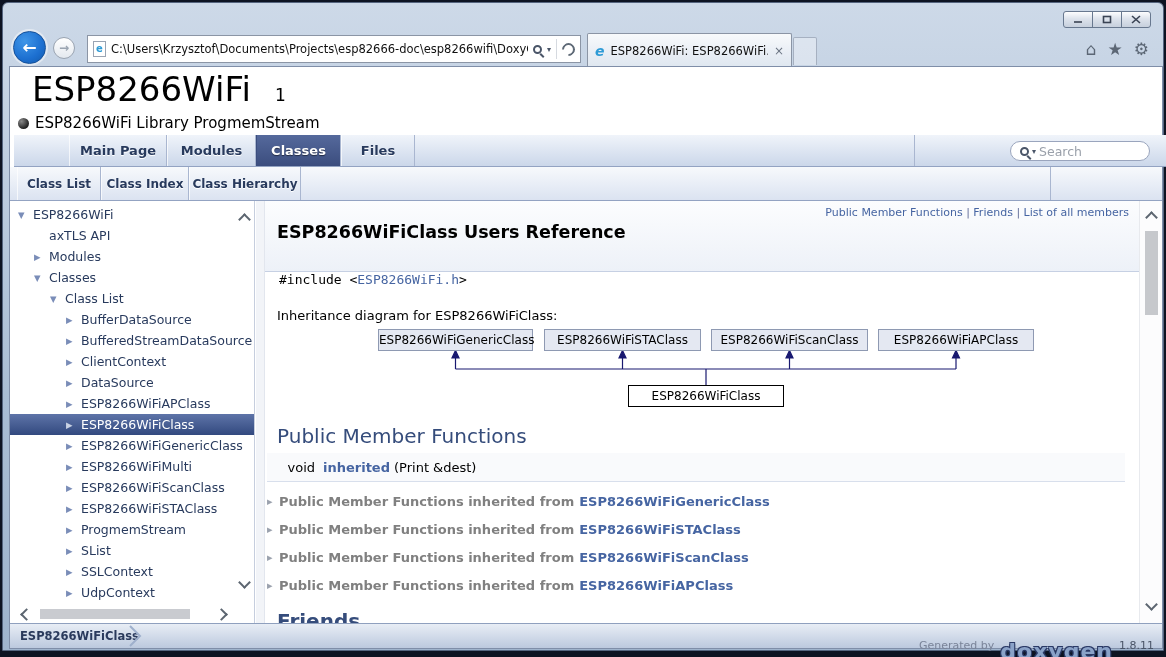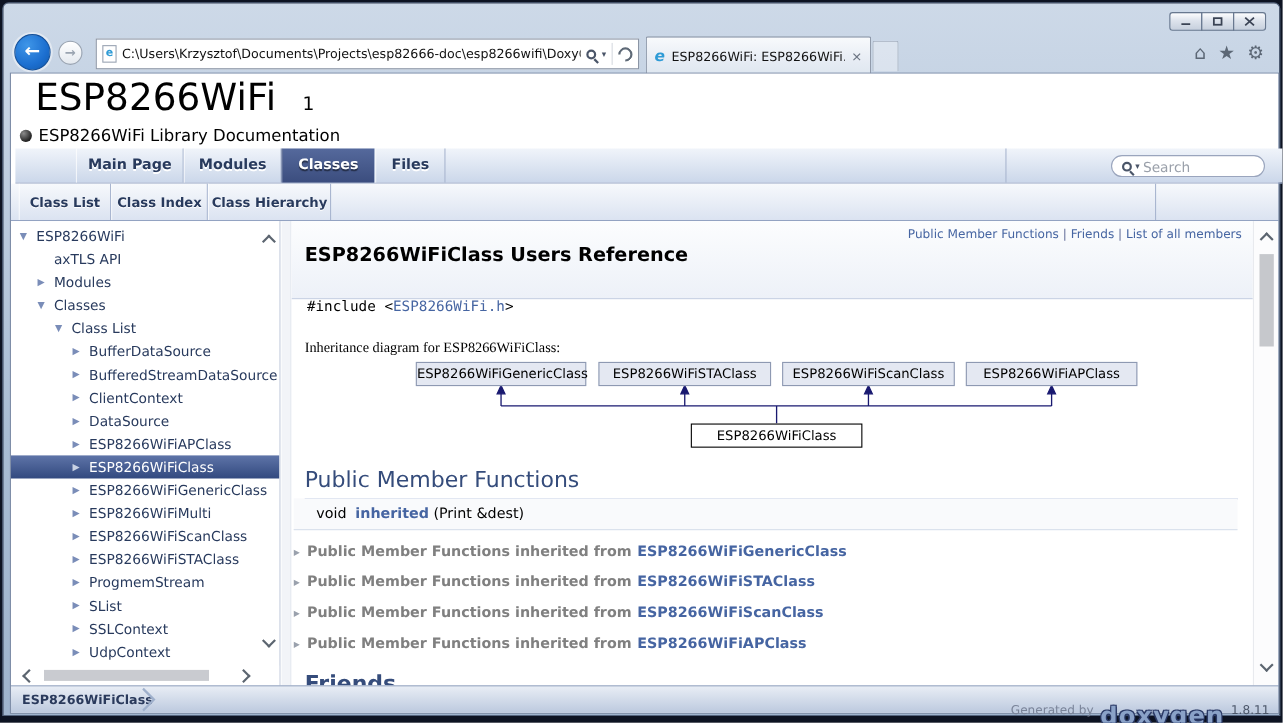--- a/index.html
+++ b/index.html
@@ -112,21 +112,21 @@
              background:#fff; overflow:hidden; }
   .headertitle { position:absolute; left:0; top:0; right:0; height:71px;
                  background:linear-gradient(#fcfdfe,#edf1f8); border-bottom:1px solid #c6d0e3; }
   .summary { position:absolute; top:5px; right:10px; font-size:11px; color:#4665A2; }
   .summary .slink { cursor:pointer; }
   .summary .sep { color:#65709b; }
   .classtitle { position:absolute; left:12px; top:21px; font-size:17.5px; font-weight:bold; color:#000; }
   .include-line { position:absolute; left:14px; top:71px; font-family:"DejaVu Sans Mono",monospace;
                   font-size:13px; color:#000; }
   .include-line .inc-link { color:#4665A2; cursor:pointer; }
-  .inherit-caption { position:absolute; left:12px; top:107px; font-size:13px; color:#000;font-family:Liberation Serif, serif; }
+  .inherit-caption { position:absolute; left:12px; top:107px; font-size:13px; color:#000; }
   .diagram { position:absolute; left:0; top:122px; width:874px; height:86px; }
   .diagram svg { position:absolute; left:0; top:0; }
   .dbox { position:absolute; height:22px; line-height:20px; text-align:center; font-size:12px;
           color:#000; background:#e4e8f2; border:1px solid #8e99b2; }
   .dbox.child { left:363px; top:62px; width:156px; background:#fff; border:1px solid #000; }
   .dbox.parent { top:6px; }
   .groupheader { position:absolute; left:12px; top:223px; width:848px; font-size:20px;
                  color:#354C7B; border-bottom:1px solid #879ECB; padding-bottom:5px; }
   .memrow { position:absolute; left:2px; top:252px; width:858px; height:29px;
             background:#F9FAFC; border-bottom:1px solid #d8dfec; display:flex; align-items:center;
@@ -212,30 +212,30 @@
   </div>
 
   <div class="page">
 
     <div class="titlearea">
       <div class="projectname">
         <span>ESP8266WiFi</span><span class="projectnumber">1</span>
       </div>
       <div class="brief-row">
         <span class="dox-sphere"></span>
-        <span>ESP8266WiFi Library Documentation</span>
+        <span>ESP8266WiFi Library ProgmemStream</span>
       </div>
     </div>
 
     <div class="tabrow1">
       <div class="tabs-flex" id="tabrow1-tabs">
           <div class="dtab" style="width: 98px;">Main Page</div>
           <div class="dtab" style="width: 89px;">Modules</div>
           <div class="dtab active" style="width: 85px;">Classes</div>
-          <div class="dtab" style="width: 64px;">Files</div>
+          <div class="dtab" style="width: 74px;">Files</div>
         </div>
       <div class="tabsep" style="left:900px"></div>
       <div class="searchbox">
         <span class="lens"></span>
         <span class="caret-down">▾</span>
         <input class="search-input" placeholder="Search" style="">
       </div>
     </div>
 
     <div class="tabrow2">

